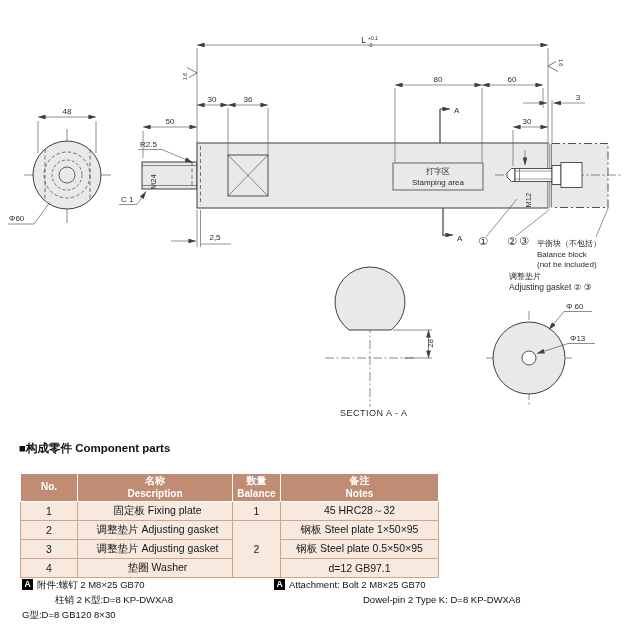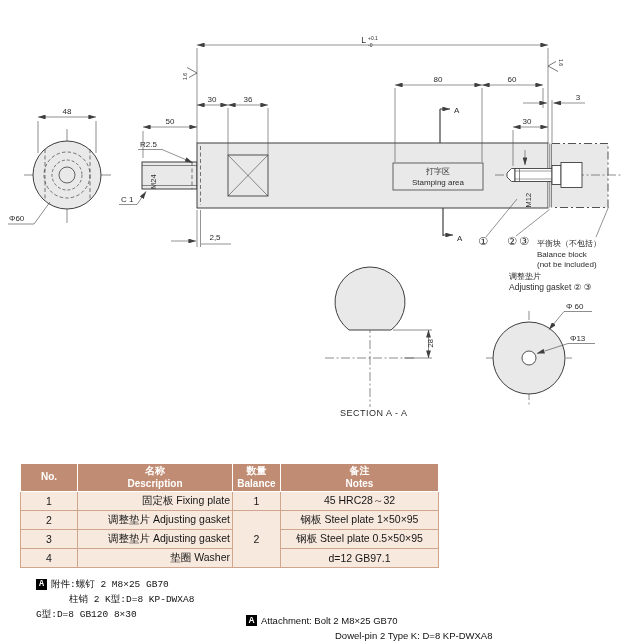--- a/index.html
+++ b/index.html
@@ -2,33 +2,33 @@
 <html><head>
 <meta charset="utf-8">
 <style>
   html,body{margin:0;padding:0;background:#fff;}
   body{font-family:"Liberation Sans","DejaVu Sans",sans-serif;color:#1a1a1a;}
   .sheet{position:relative;width:625px;height:644px;background:#fff;overflow:hidden;}
   svg text{font-family:"Liberation Sans","DejaVu Sans",sans-serif;fill:#2b2b2b;}
 
   .tbl-title{position:absolute;left:19px;top:441px;font-size:11.5px;font-weight:bold;color:#111;}
 
-  .tbl-wrap{position:absolute;left:20px;top:463px;}
+  .tbl-wrap{position:absolute;left:20px;top:473px;}
   table{border-collapse:collapse;table-layout:fixed;width:418px;border:1px solid #b9886d;}
   th{background:#c08c73;color:#fff;font-size:10px;font-weight:bold;border:1px solid #fff;
      padding:1px 0;line-height:1.25;vertical-align:middle;}
   th .h2{display:block;}
   td{background:#f8e9de;font-size:10.5px;border:1px solid #cfa58e;height:18px;
      text-align:center;vertical-align:middle;padding:0 2px;color:#161616;}
-  td.desc{text-align:right;padding-left:7px;}
+  td.desc{text-align:center;padding-left:7px;}
 
   .notes{position:absolute;left:0;top:577px;width:625px;font-size:9.5px;color:#111;}
   .note-block{position:absolute;top:0;}
-  .note-block.zh{left:36px;font-family:Liberation Mono, monospace;}
-  .note-block.en{left:246px;margin-top:36px;}
+  .note-block.zh{left:22px;}
+  .note-block.en{left:274px;}
   .nl{line-height:15px;white-space:nowrap;}
   .ind1{margin-left:33px;}
   .ind2{}
   .en .ind1{margin-left:89px;}
   .en .ind2{margin-left:165px;}
   .amark{display:inline-block;width:11px;height:11px;background:#000;color:#fff;
          font-size:8.5px;font-weight:bold;text-align:center;line-height:11px;
          vertical-align:1px;margin-right:4px;}
 </style>
 </head>
@@ -203,20 +203,21 @@
     <circle cx="529" cy="358" r="7" fill="#fff" stroke-width="0.9"></circle>
     <polyline points="592,311.5 564,311.5 549,329.5" stroke-width="0.6" marker-end="url(#arr)"></polyline>
     <polyline points="595,343.5 568,343.5 537,353.5" stroke-width="0.6" marker-end="url(#arr)"></polyline>
   </g>
   <text x="566" y="309" font-size="8">Φ 60</text>
   <text x="570" y="341" font-size="8">Φ13</text>
   <text x="340" y="416" font-size="9" letter-spacing="0.5">SECTION  A - A</text>
 </svg>
 
 
+<div class="tbl-title">■构成零件 Component parts</div>
 
 <div class="tbl-wrap">
 <table>
   <colgroup>
           <col style="width:57px">
           <col style="width:155px">
           <col style="width:48px">
           <col style="width:158px">
         </colgroup>
   <thead>

